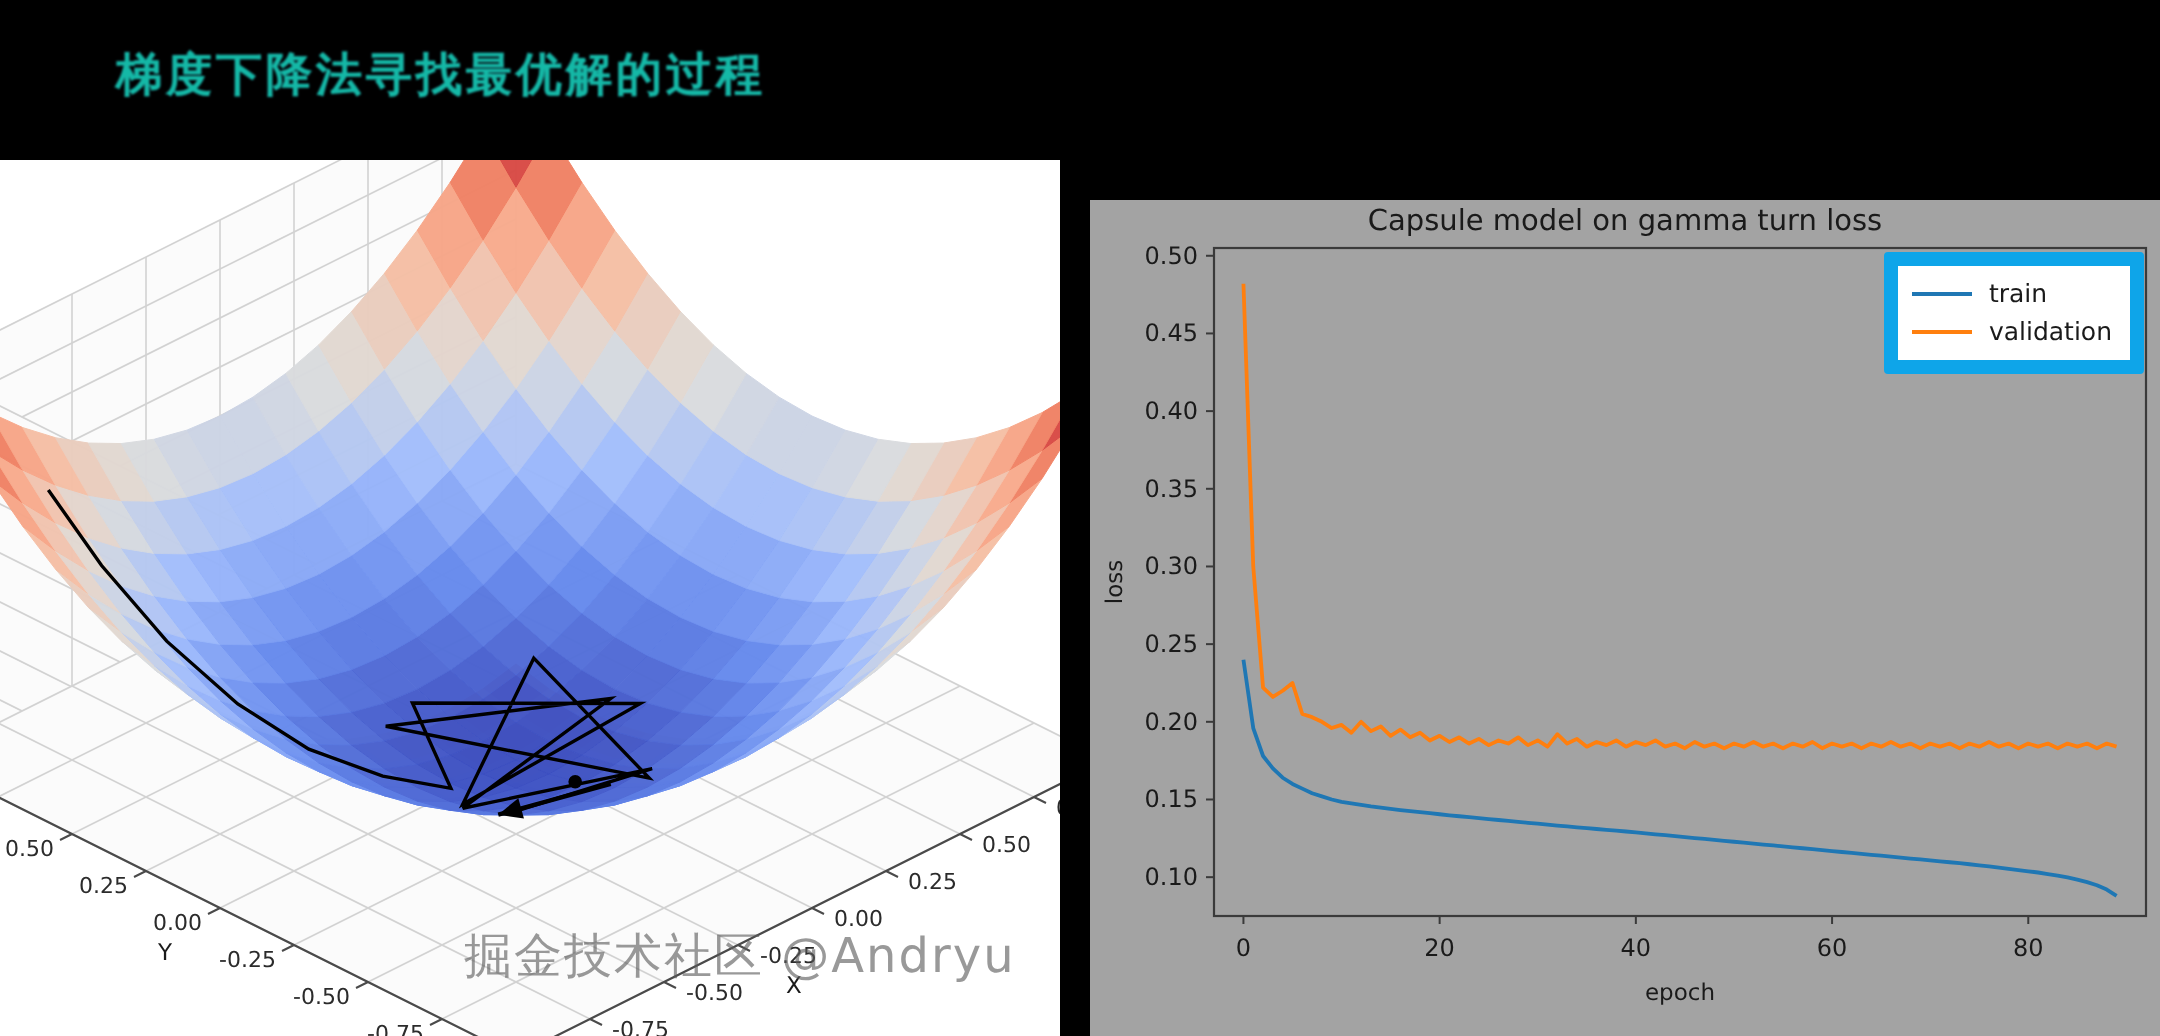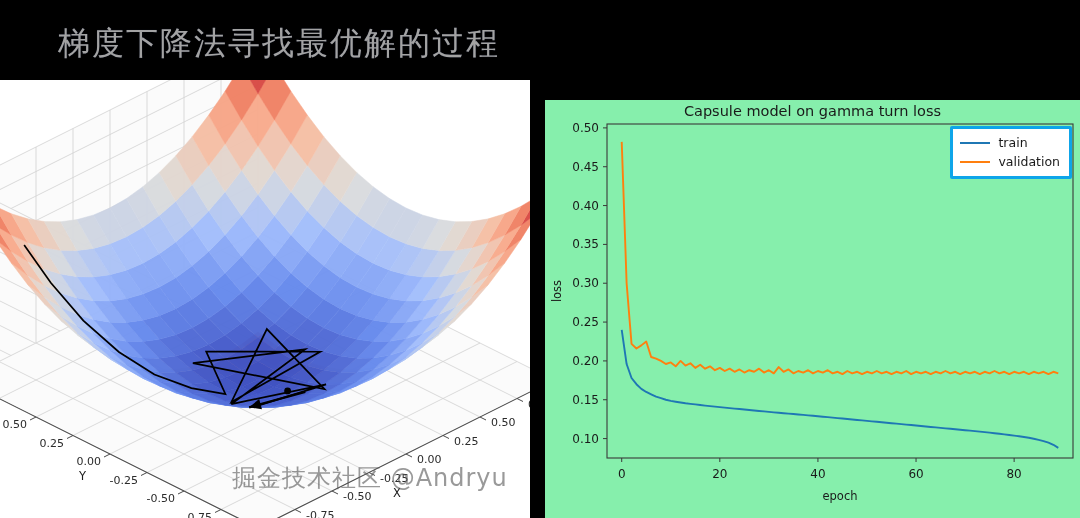--- a/index.html
+++ b/index.html
@@ -1,46 +1,46 @@
 <!DOCTYPE html>
 <html><head>
 <meta charset="utf-8">
 <style>
   * { margin:0; padding:0; box-sizing:border-box; }
   html,body { width:1080px; height:518px; background:#000; overflow:hidden;
               font-family:"DejaVu Sans","Liberation Sans",sans-serif; }
   #root { position:relative; width:1080px; height:518px; background:#000; }
 
-  .hdr { position:absolute; top:22px; font-size:32px; font-weight:400;
-         letter-spacing:2px; color:#a3a3a3; white-space:nowrap;
+  .hdr { position:absolute; top:22px; font-size:23px; font-weight:700;
+         letter-spacing:2px; color:#14b8a6; white-space:nowrap;
          text-shadow:0 0 1px #1a2138; filter:blur(0.4px); }
   #hdr-left  { left:58px; }
   #hdr-right { left:720px; }
 
   
   #panel-left { position:absolute; left:0; top:80px; width:530px; height:438px;
                 background:#fff; overflow:hidden; }
   #svg3d { position:absolute; left:0; top:0; width:530px; height:438px; }
   .tick3d { font-size:11px; fill:#2b2b2b; font-family:"DejaVu Sans",sans-serif; }
   .axlbl3d{ font-size:11.5px; fill:#1a1a1a; font-family:"DejaVu Sans",sans-serif; }
 
   
   #panel-right { position:absolute; left:545px; top:100px; width:535px; height:418px;
-                 background:#86efac; overflow:hidden; }
+                 background:#a3a3a3; overflow:hidden; }
   #chart-title { position:absolute; left:0; right:0; top:3px; text-align:center;
                  font-size:14.5px; color:#1a1a1a; }
   #svgchart { position:absolute; left:0; top:0; width:535px; height:418px; }
   .ytick, .xtick { font-size:12px; fill:#1a1a1a; font-family:"DejaVu Sans",sans-serif; }
   .ytick { text-anchor:end; }
   .xtick { text-anchor:middle; }
   .axname { font-size:11.5px; fill:#1a1a1a; font-family:"DejaVu Sans",sans-serif; }
 
   
   #legend { position:absolute; right:8px; top:26px; background:#fff;
-            border:3px solid #0ea5e9; border-radius:2px; padding:4px 9px 5px 7px; }
+            border:7px solid #0ea5e9; border-radius:2px; padding:4px 9px 5px 7px; }
   .lgrow { display:flex; align-items:center; height:19px; }
   .lgline { width:30px; height:0; border-top:2.3px solid #1f77b4; margin-right:8px; }
   .lgrow.val .lgline { border-top-color:#ff7f0e; }
   .lglbl { font-size:12.5px; color:#1a1a1a; }
 
   
   #watermark { position:absolute; left:232px; bottom:24px; font-size:24px;
                color:rgba(90,90,90,.62); white-space:nowrap; letter-spacing:1px;
                pointer-events:none; }
 </style>

